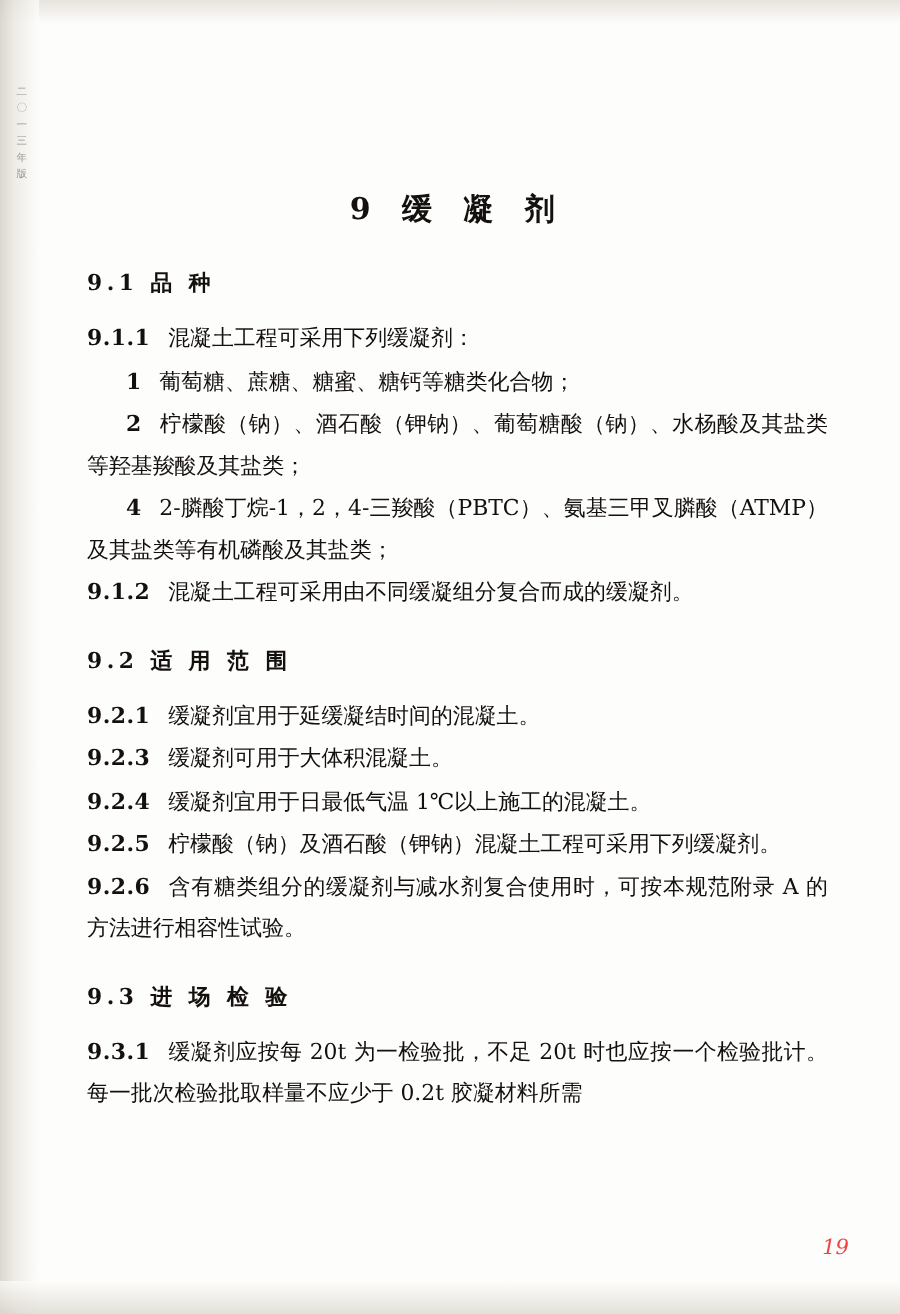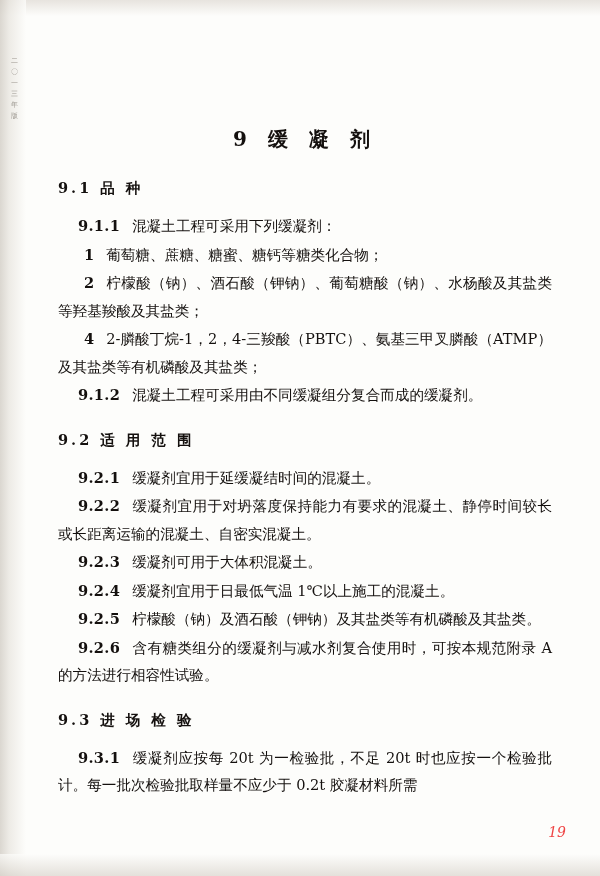--- a/index.html
+++ b/index.html
@@ -82,21 +82,20 @@
     margin: 0 0 1px 0;
     font-size: 14.6px;
     line-height: 27.5px;
     text-align: justify;
     text-justify: inter-ideograph;
   }
   .num {
     font-weight: bold;
     font-family: "DejaVu Serif", serif;
     letter-spacing: .3px;
-    margin-left: 20px;
   }
   .gap1 { display: inline-block; width: 12px; }
   .item {
     text-indent: 26px;
   }
   .item .inum {
     font-weight: bold;
   }
   .page-number {
     position: absolute;
@@ -139,30 +138,27 @@
     <p>
       <span class="num">9.1.2</span><span class="gap1"></span><span>混凝土工程可采用由不同缓凝组分复合而成的缓凝剂。</span>
     </p>
 
     <h2 class="section-title s2">9.2  适 用 范 围</h2>
 
     <p>
       <span class="num">9.2.1</span><span class="gap1"></span><span>缓凝剂宜用于延缓凝结时间的混凝土。</span>
     </p>
     <p>
-      <span class="num">9.2.2</span><span class="gap1"></span><span>缓凝剂宜用于对坍落度保持能力有要求的混凝土、静停时间较长或长距离运输的混凝土、自密实混凝土。</span>
-    </p>
-    <p>
       <span class="num">9.2.3</span><span class="gap1"></span><span>缓凝剂可用于大体积混凝土。</span>
     </p>
     <p>
       <span class="num">9.2.4</span><span class="gap1"></span><span>缓凝剂宜用于日最低气温 1℃以上施工的混凝土。</span>
     </p>
     <p>
-      <span class="num">9.2.5</span><span class="gap1"></span><span>柠檬酸（钠）及酒石酸（钾钠）及其盐类等有机磷酸及其盐类。</span>
+      <span class="num">9.2.5</span><span class="gap1"></span><span>柠檬酸（钠）及酒石酸（钾钠）混凝土工程可采用下列缓凝剂。</span>
     </p>
     <p>
       <span class="num">9.2.6</span><span class="gap1"></span><span>含有糖类组分的缓凝剂与减水剂复合使用时，可按本规范附录 A 的方法进行相容性试验。</span>
     </p>
 
     <h2 class="section-title s2">9.3  进 场 检 验</h2>
 
     <p>
       <span class="num">9.3.1</span><span class="gap1"></span><span>缓凝剂应按每 20t 为一检验批，不足 20t 时也应按一个检验批计。每一批次检验批取样量不应少于 0.2t 胶凝材料所需</span>
     </p>

